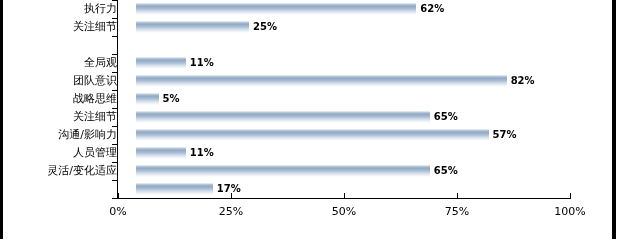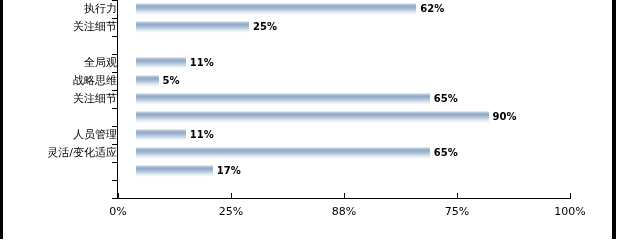--- a/index.html
+++ b/index.html
@@ -170,37 +170,45 @@
         <div class="row">
         </div>
         <div class="row">
           <div class="cat-label">全局观</div>
           <div class="bar-track">
             <div class="bar" style="width: 49.72px;"></div>
             <div class="bar-value" style="left: 53.72px;">11%</div>
           </div>
         </div>
         <div class="row">
+          <div class="cat-label">团队意识</div>
+          <div class="bar-track">
+            <div class="bar" style="width: 370.64px;"></div>
+            <div class="bar-value" style="left: 374.64px;">82%</div>
+          </div>
+        </div>
+        <div class="row">
           <div class="cat-label">战略思维</div>
           <div class="bar-track">
             <div class="bar" style="width: 22.6px;"></div>
             <div class="bar-value" style="left: 26.6px;">5%</div>
           </div>
         </div>
         <div class="row">
           <div class="cat-label">关注细节</div>
           <div class="bar-track">
             <div class="bar" style="width: 293.8px;"></div>
             <div class="bar-value" style="left: 297.8px;">65%</div>
           </div>
         </div>
         <div class="row">
+          <div class="cat-label">沟通/影响力</div>
           <div class="bar-track">
             <div class="bar" style="width: 352.56px;"></div>
-            <div class="bar-value" style="left: 356.56px;">90%</div>
+            <div class="bar-value" style="left: 356.56px;">57%</div>
           </div>
         </div>
         <div class="row">
           <div class="cat-label">人员管理</div>
           <div class="bar-track">
             <div class="bar" style="width: 49.72px;"></div>
             <div class="bar-value" style="left: 53.72px;">11%</div>
           </div>
         </div>
         <div class="row">
@@ -234,21 +242,21 @@
         <div class="y-tick" style="top: 198px;"></div>
       </div>
 
     <div class="x-axis"></div>
     <div id="x-ticks">
         <div class="x-tick" style="left: 118px;"></div>
         <div class="x-tick-label" style="left: 118px;">0%</div>
         <div class="x-tick" style="left: 231px;"></div>
         <div class="x-tick-label" style="left: 231px;">25%</div>
         <div class="x-tick" style="left: 344px;"></div>
-        <div class="x-tick-label" style="left: 344px;">88%</div>
+        <div class="x-tick-label" style="left: 344px;">50%</div>
         <div class="x-tick" style="left: 457px;"></div>
         <div class="x-tick-label" style="left: 457px; text-align: center;">75%</div>
         <div class="x-tick" style="left: 570px;"></div>
         <div class="x-tick-label" style="left: 570px; text-align: center;">100%</div>
       </div>
 
   </div>
 </div>
 
 </body></html>

